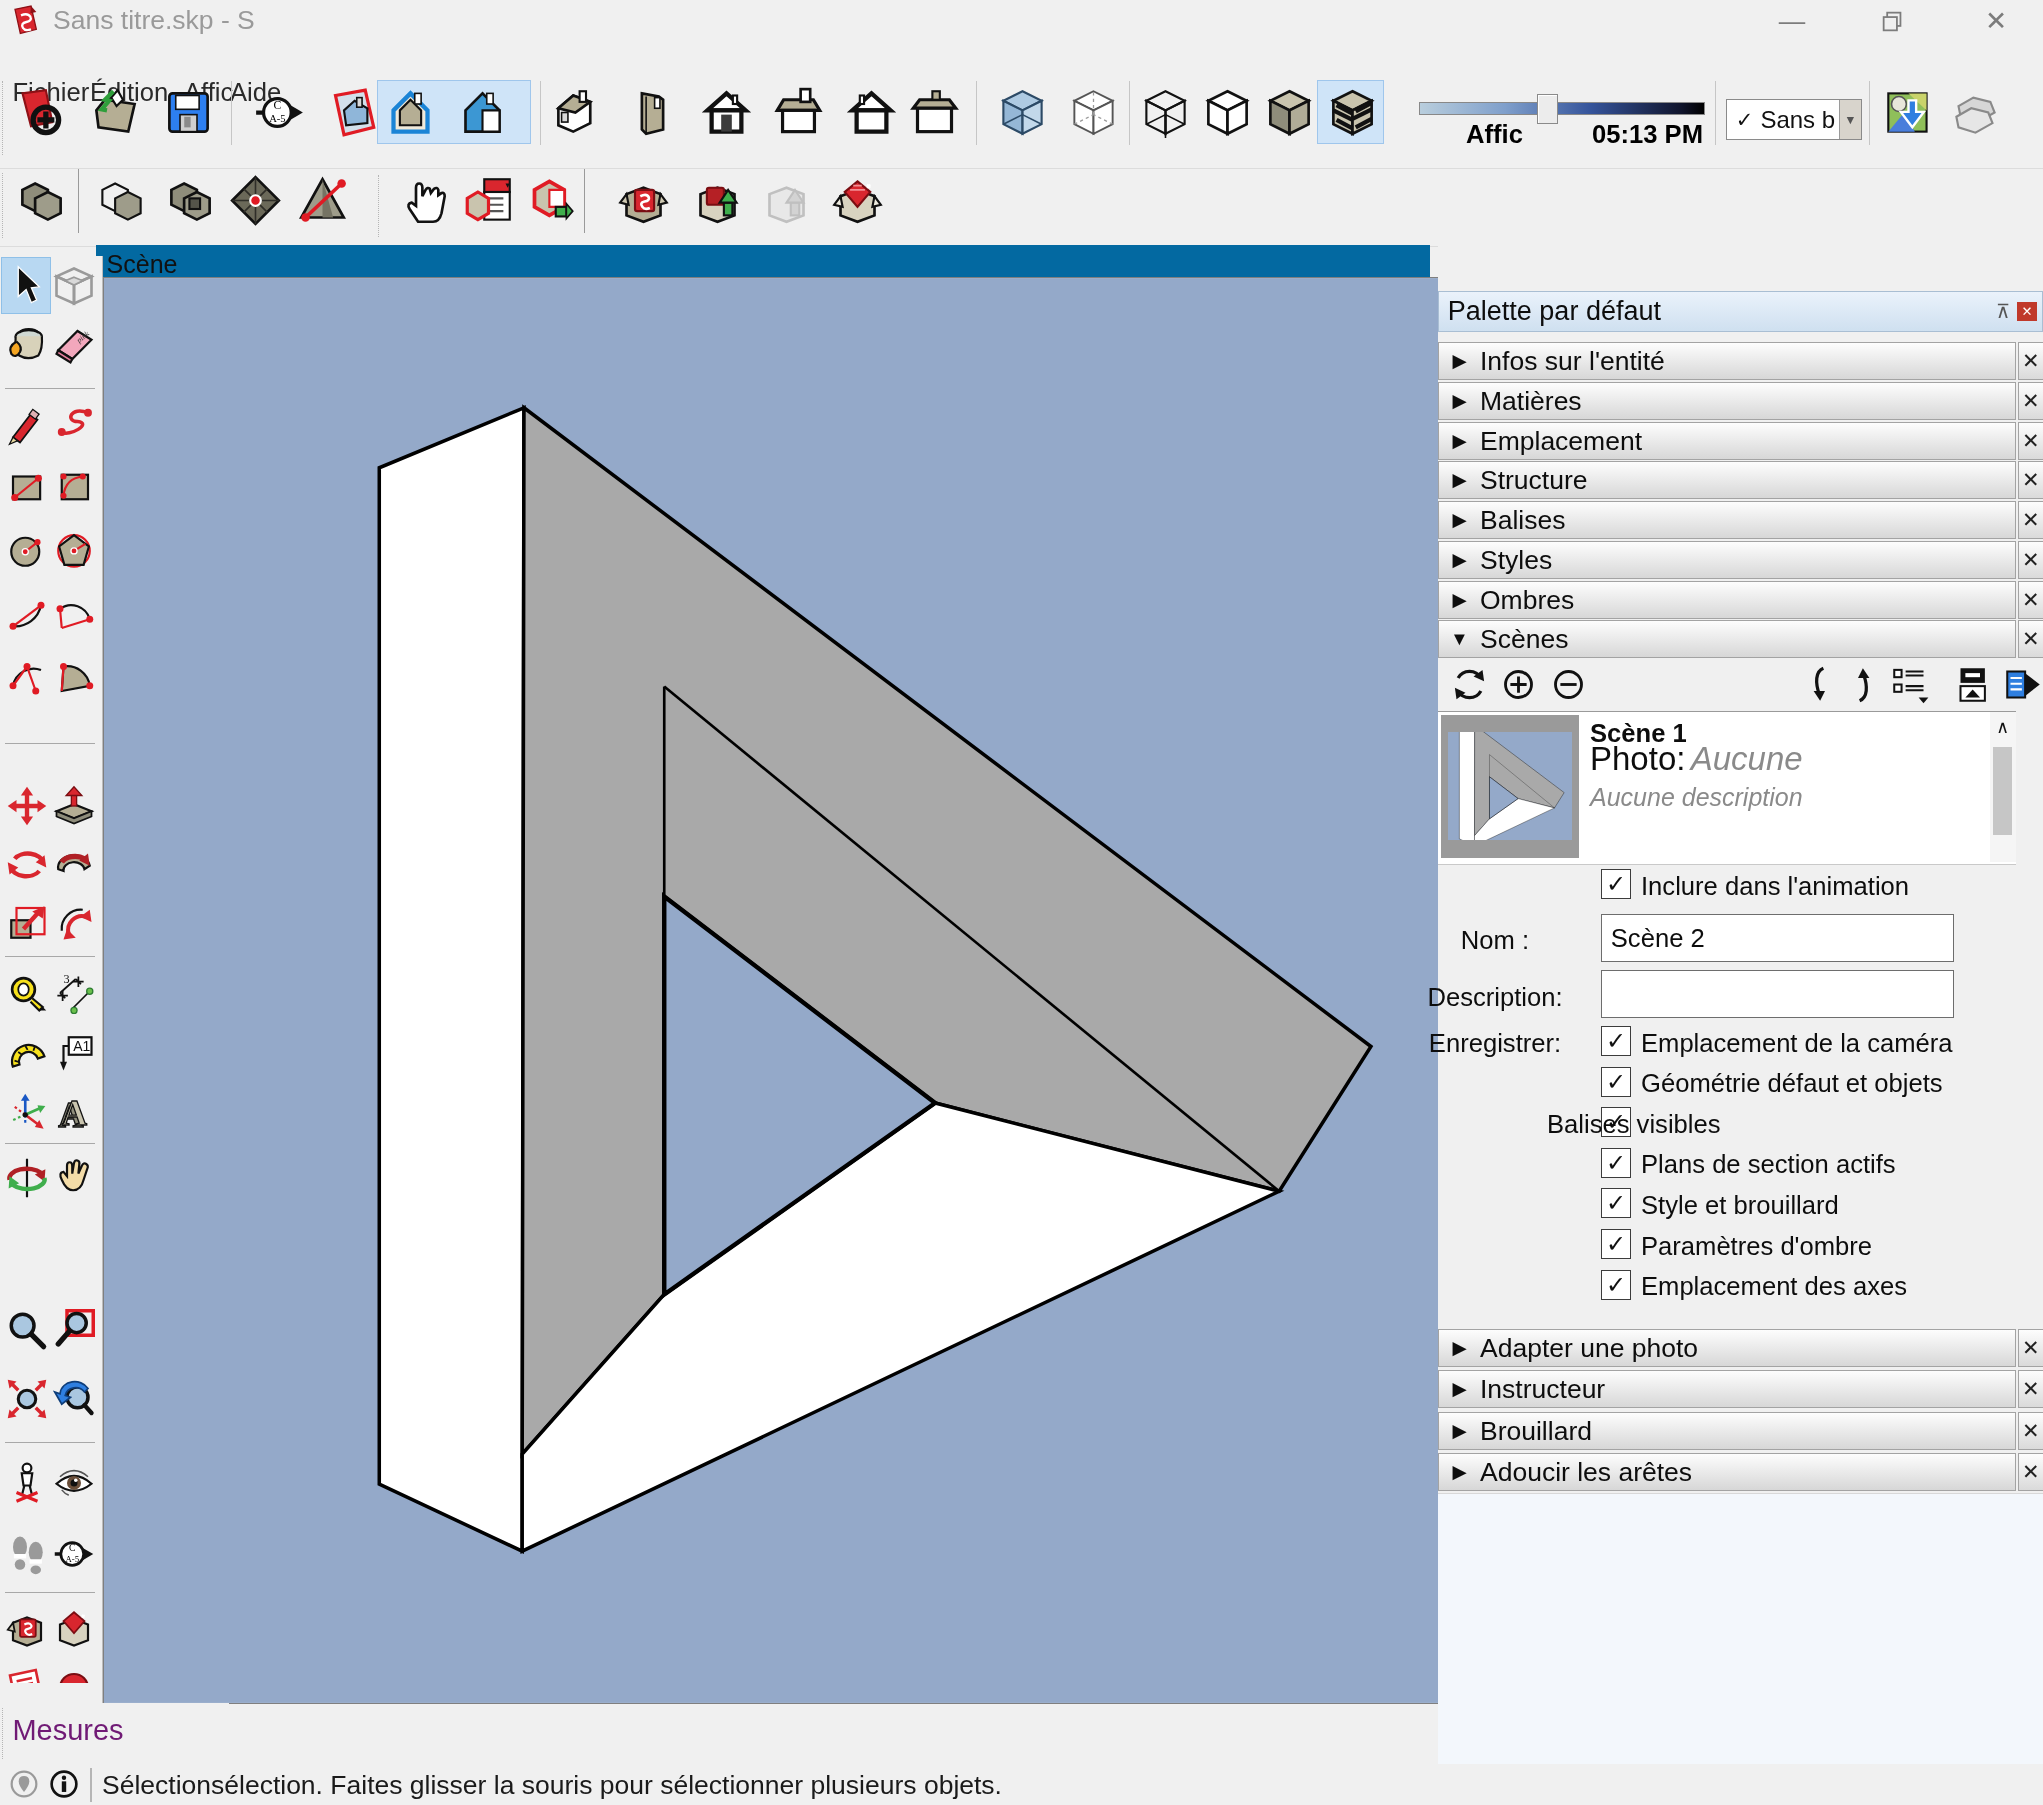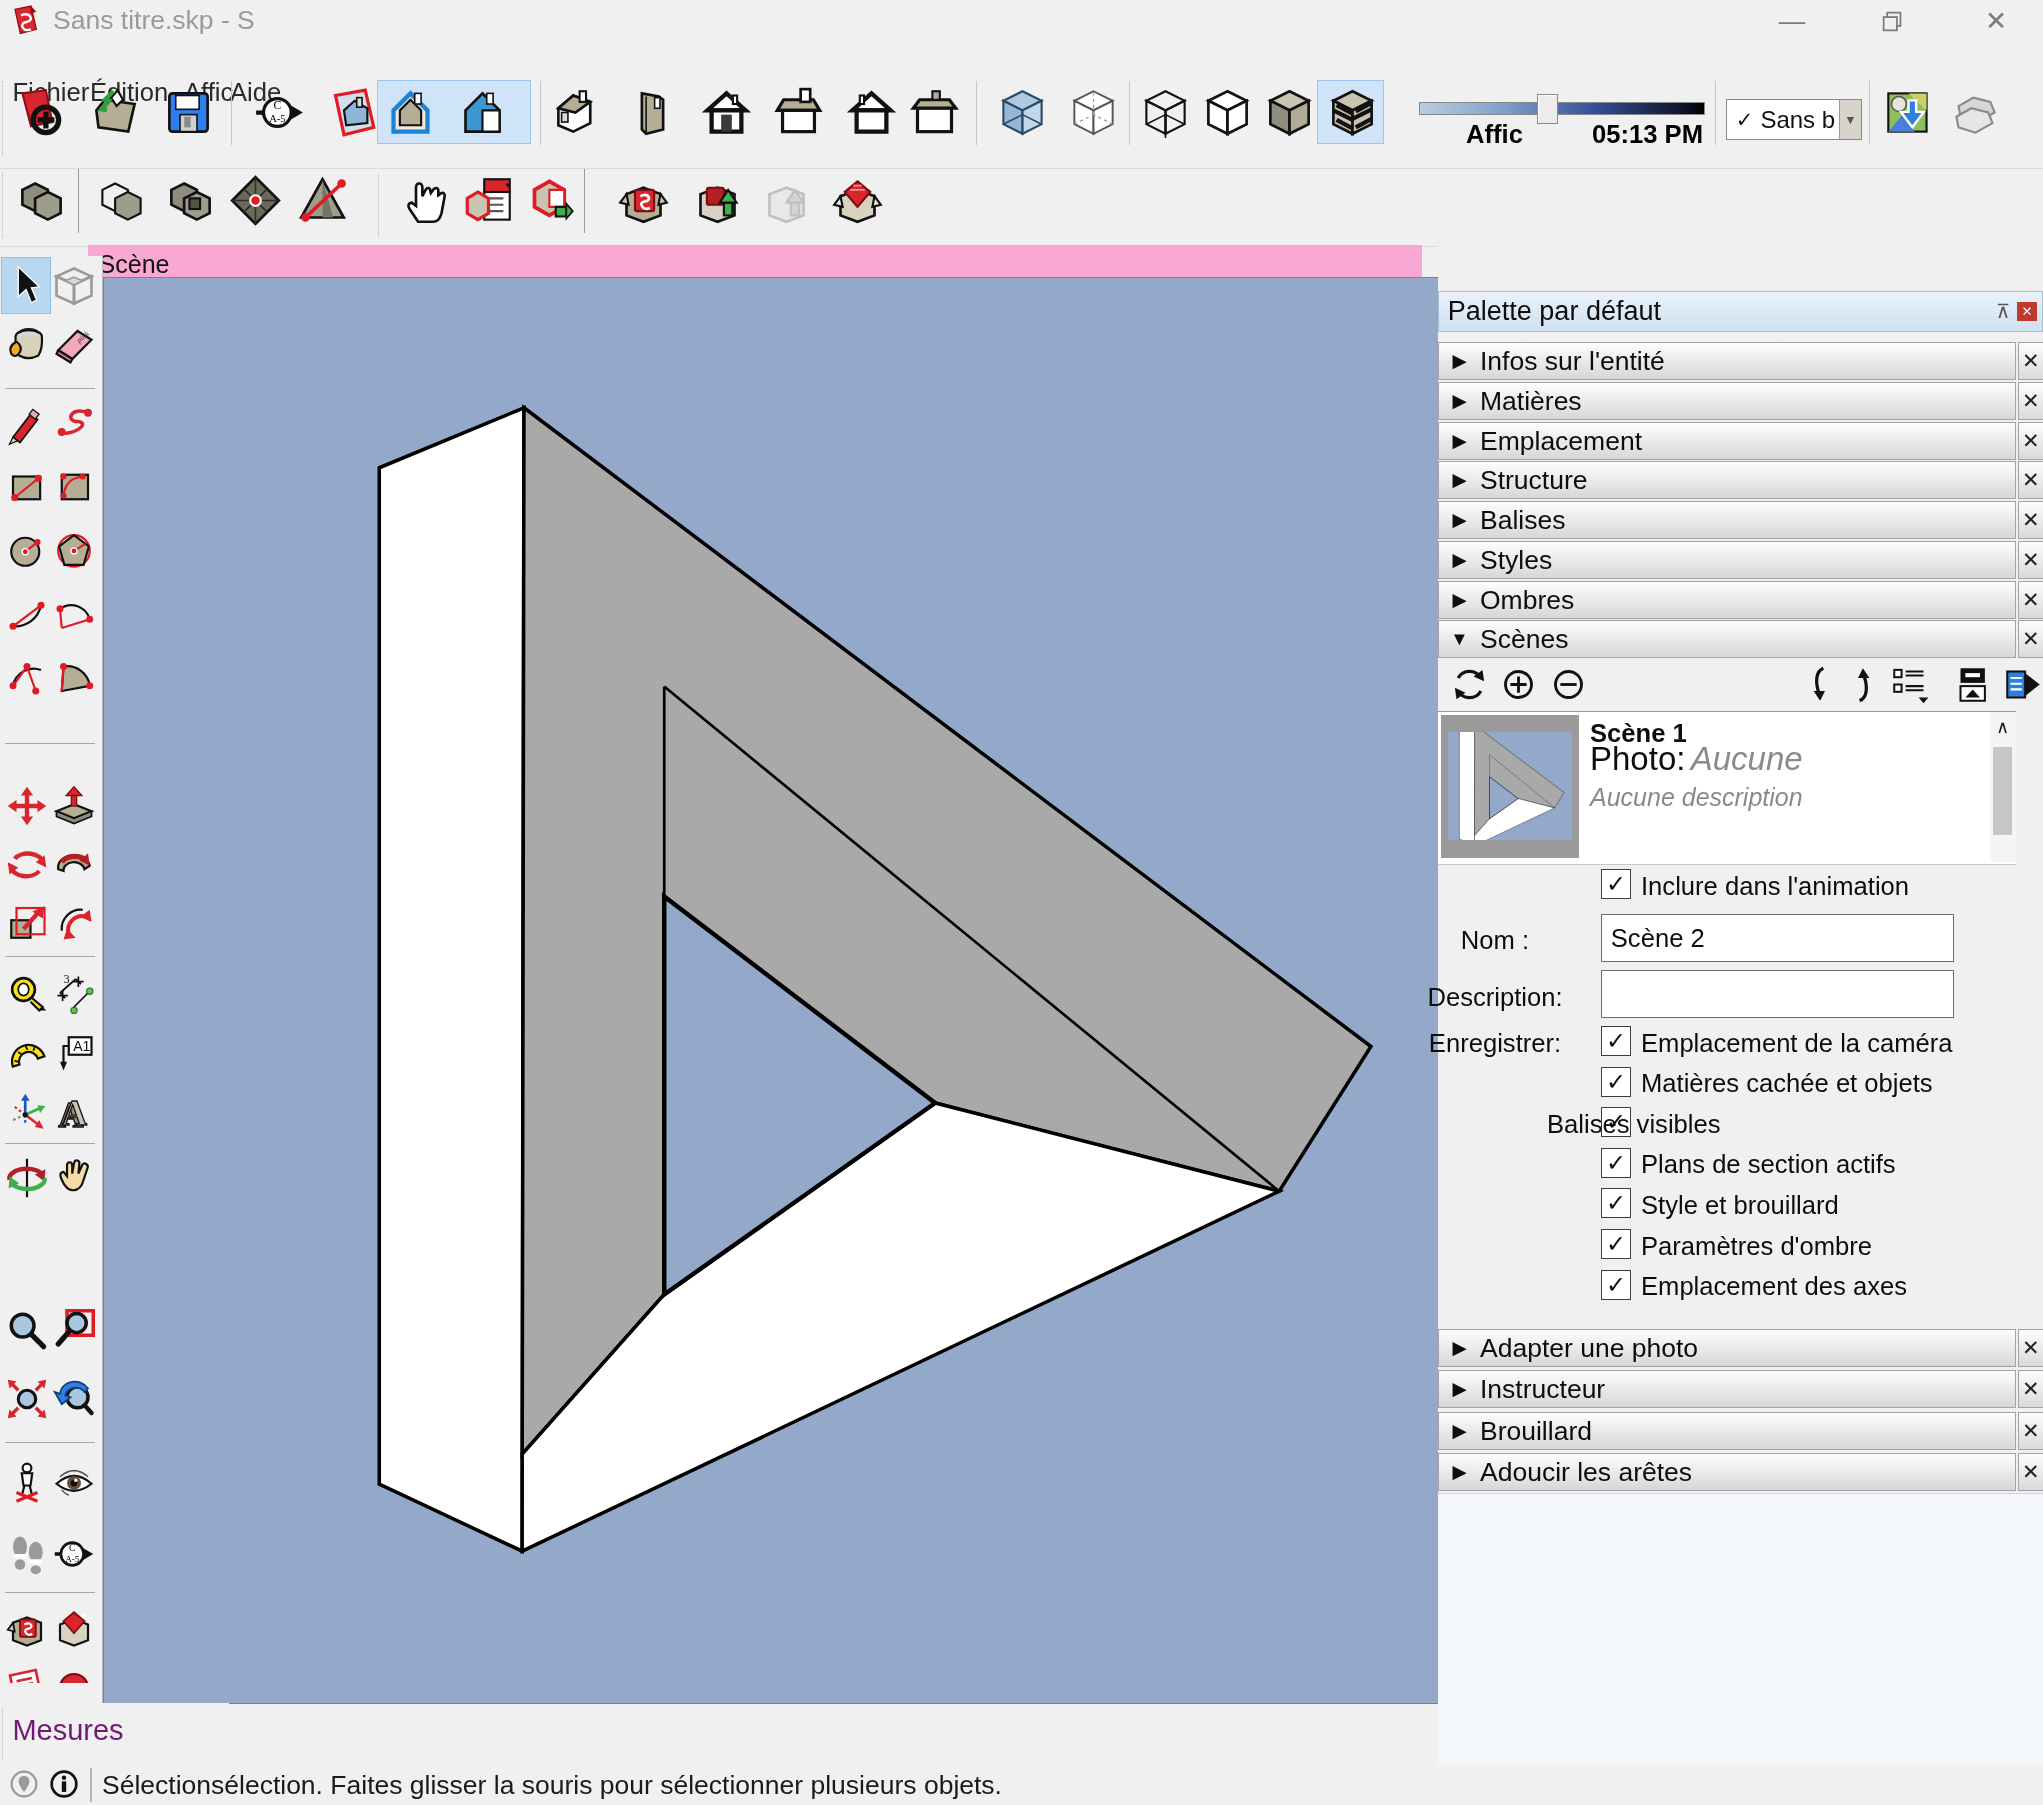--- a/index.html
+++ b/index.html
@@ -340,21 +340,21 @@
   <svg viewBox="0 0 48 48">
       <polygon points="8,20 24,14 40,20 40,38 24,44 8,38" fill="#d8d3c0" stroke="#111" stroke-width="2.5"></polygon>
       <polygon points="8,20 2,28 10,30" fill="#efece0" stroke="#111" stroke-width="2"></polygon>
       <polygon points="40,20 46,28 38,30" fill="#efece0" stroke="#111" stroke-width="2"></polygon>
       <polygon points="24,6 36,16 24,30 12,16" fill="#d9262e" stroke="#7a0d12" stroke-width="2"></polygon>
       <path d="M17,14 l14,0 M20,10 l8,0" stroke="#f28f94" stroke-width="1.5"></path>
       <path d="M33,9 l3,3 M36,9 l-3,3" stroke="#fff" stroke-width="2"></path>
     </svg>
 </div>
 
-<div class="abs" style="left:88px;top:245px;width:1334px;height:33px;background:#f9a8d4">
+<div class="abs" style="left:96px;top:245px;width:1334px;height:33px;background:#0369a1">
   <span class="abs" style="left:10.6px;top:5.3px;font-size:25px;color:#111">Scène</span>
 </div>
 
 <div class="abs" style="left:0;top:256px;width:102px;height:1447px;background:#f0f0f0;border-right:0.9px solid #bcbcbc"></div>
 
 <div class="abs" style="left:1.8px;top:258px;width:48px;height:55px;background:#b8d8f2;outline:0.9px solid #8fc0e8"></div>
 <div class="licon" style="left:3.5px;top:260px">
     <svg viewBox="0 0 48 48">
       <polygon points="14,2 14,36 23,28 29,43 35,40 29,26 38,25" fill="#111" stroke="#fff" stroke-width="1.5"></polygon>
     </svg>
@@ -849,21 +849,21 @@
 
 <span class="flabel" style="left:1398px;top:926px">Nom :</span>
 <input class="field" style="top: 914px;" value="Scène 2">
 <span class="flabel" style="left:1398px;top:983px">Description:</span>
 <input class="field" style="top: 970px;" value="">
 
 <span class="flabel" style="left:1398px;top:1029px">Enregistrer:</span>
 <div class="cb" style="left:1601px;top:1026px">✓</div>
 <span class="cblbl" style="left:1641px;top:1029px">Emplacement de la caméra</span>
 <div class="cb" style="left:1601px;top:1067px">✓</div>
-<span class="cblbl" style="left:1641px;top:1069px">Matières cachée et objets</span>
+<span class="cblbl" style="left:1641px;top:1069px">Géométrie défaut et objets</span>
 <div class="cb" style="left:1601px;top:1107px">✓</div>
 <span class="cblbl" style="left:1547px;top:1110px">Balises visibles</span>
 <div class="cb" style="left:1601px;top:1148px">✓</div>
 <span class="cblbl" style="left:1641px;top:1150px">Plans de section actifs</span>
 <div class="cb" style="left:1601px;top:1188px">✓</div>
 <span class="cblbl" style="left:1641px;top:1191px">Style et brouillard</span>
 <div class="cb" style="left:1601px;top:1229px">✓</div>
 <span class="cblbl" style="left:1641px;top:1232px">Paramètres d'ombre</span>
 <div class="cb" style="left:1601px;top:1270px">✓</div>
 <span class="cblbl" style="left:1641px;top:1272px">Emplacement des axes</span>

